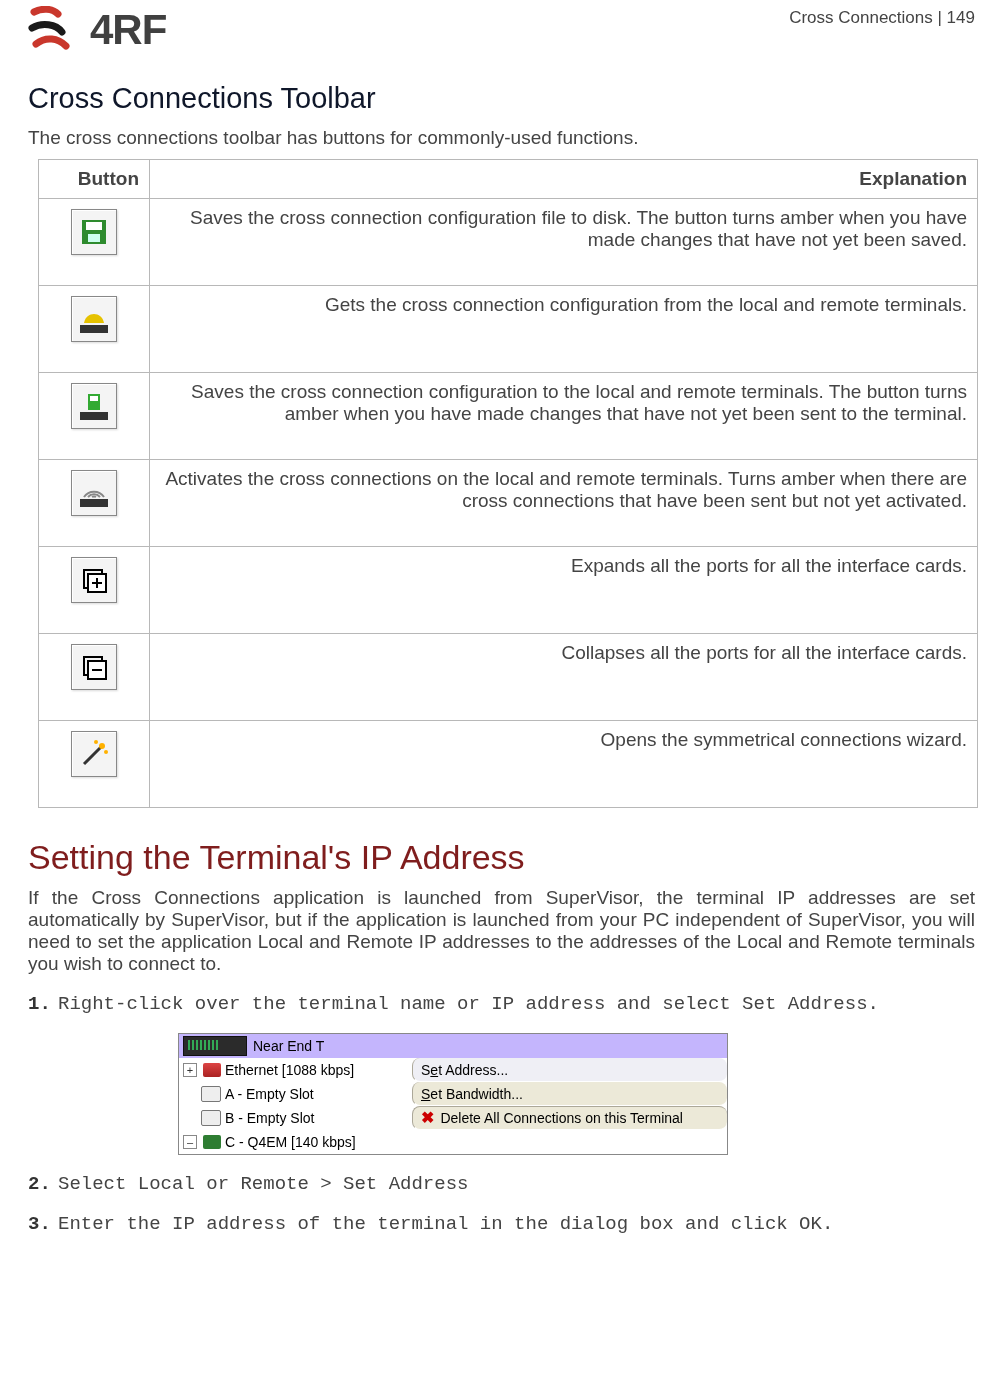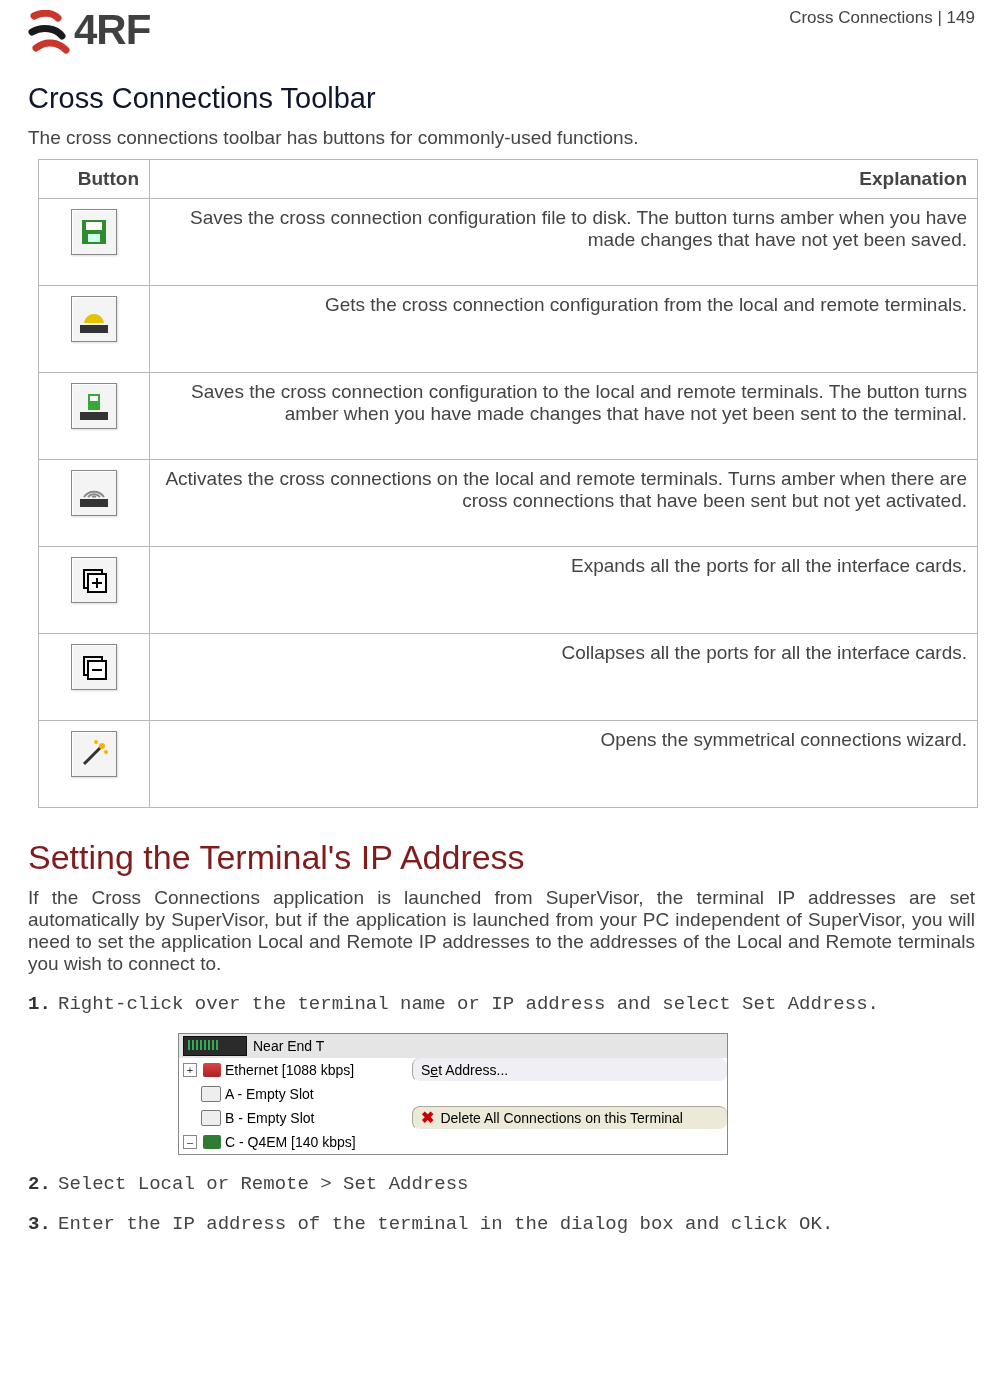--- a/index.html
+++ b/index.html
@@ -14,22 +14,22 @@
     padding: 6px 28px 40px 28px;
   }
   .header-row {
     display: flex;
     justify-content: space-between;
     align-items: flex-start;
     margin-bottom: 28px;
   }
   .logo {
     display: flex;
-    align-items: flex-end;
-    gap: 2px;
+    align-items: flex-start;
+    gap: 18px;
   }
   .logo-mark {
     width: 44px;
     height: 44px;
     position: relative;
   }
   .logo-text {
     font-size: 42px;
     font-weight: 700;
     color: #404040;
@@ -160,21 +160,21 @@
     gap: 6px;
     background: #ece9d8;
     border-left: 1px solid #aca899;
     border-bottom: 1px solid #fff;
     border-radius: 8px;
   }
   .menu-hover {
     background: #efeff5;
   }
   .shot-top {
-    background: #e5e5e5;
+    background: #c4b5fd;
     height: 24px;
     display: flex;
     align-items: center;
   }
   .term-bar {
     display: inline-flex;
     align-items: center;
     gap: 6px;
     padding-left: 4px;
   }
@@ -323,20 +323,23 @@
       <div class="menu-col menu-hover">
         <span><span>S</span><span class="u">e</span><span>t Address...</span></span>
       </div>
     </div>
     <div class="shot-row">
       <div class="tree-col">
         <span style="width:14px"></span>
         <span class="tree-icon slot-icon"></span>
         <span class="tlabel">A - Empty Slot</span>
       </div>
+      <div class="menu-col">
+        <span><span></span><span class="u">S</span><span>et Bandwidth...</span></span>
+      </div>
     </div>
     <div class="shot-row">
       <div class="tree-col">
         <span style="width:14px"></span>
         <span class="tree-icon slot-icon"></span>
         <span class="tlabel">B - Empty Slot</span>
       </div>
       <div class="menu-col" style="border-top:1px solid #aca899">
         <span class="del-x">✖</span>
         <span>Delete All Connections on this Terminal</span>

